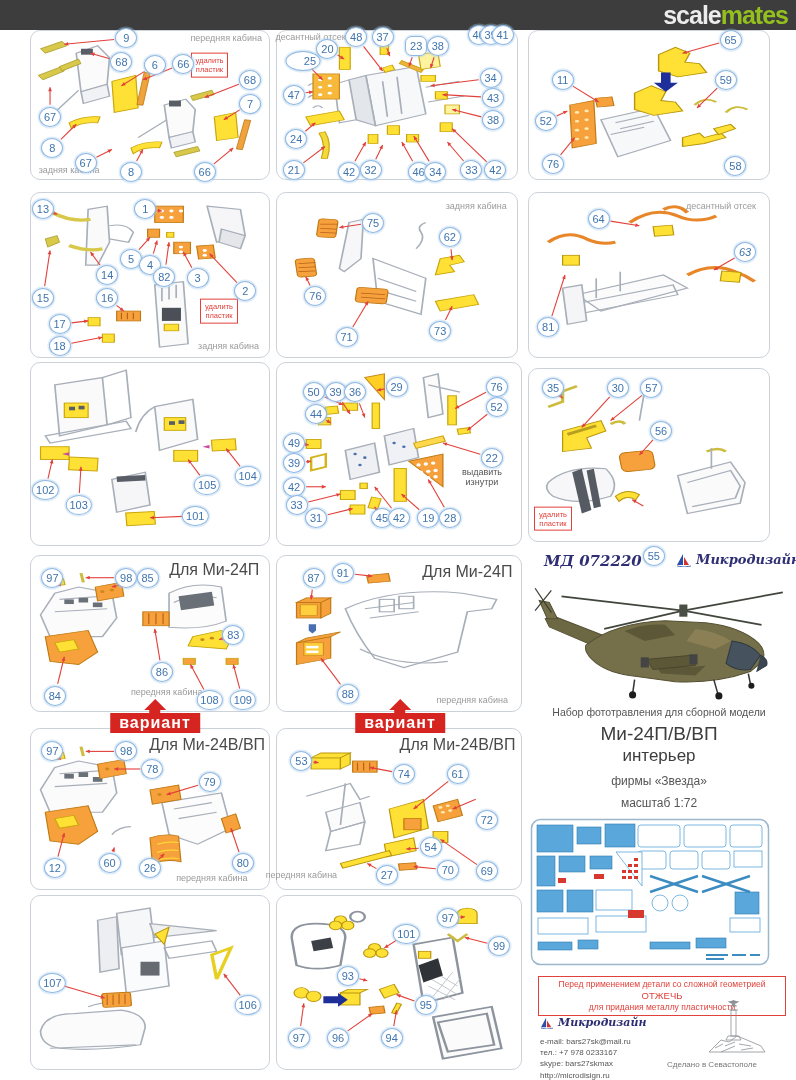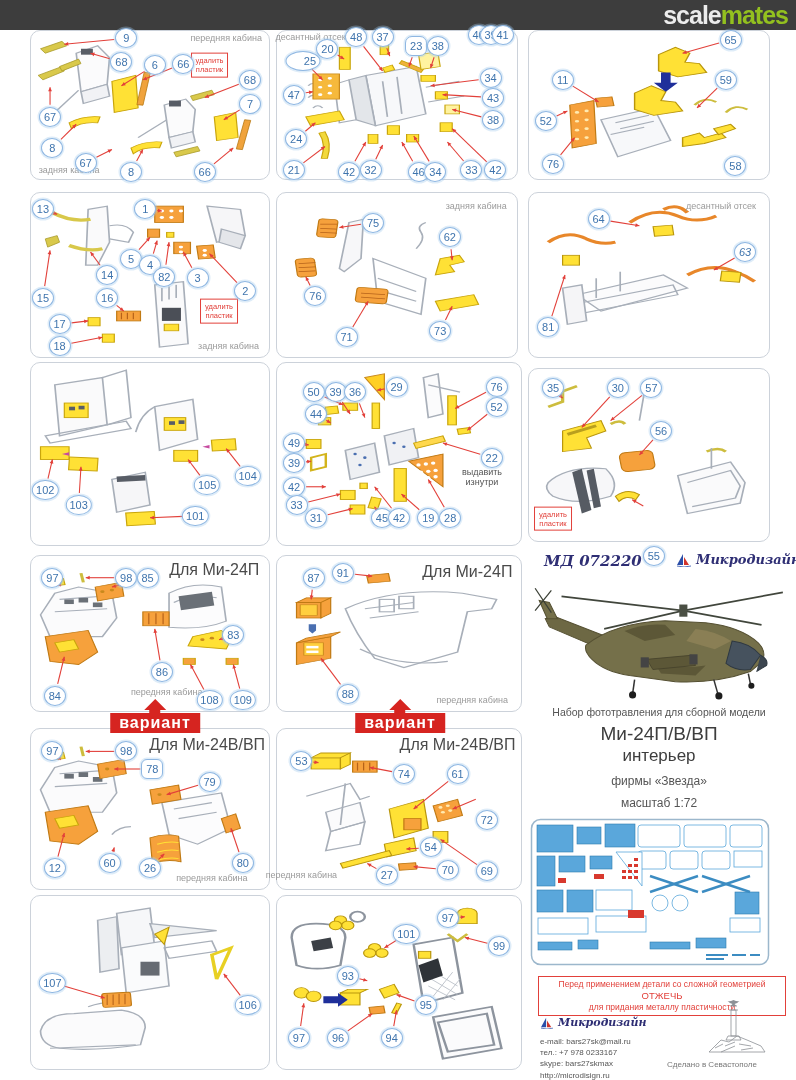--- a/index.html
+++ b/index.html
@@ -826,21 +826,21 @@
       <polygon points="33.32,104 34.1331035685342,108.32421814746168 30.438156845431067,107.32490301098606" fill="#e2403a"></polygon>
       <line x1="81.96178527131057" y1="122.89820076870397" x2="83.3" y2="118.4" stroke="#e2403a" stroke-width="1.1"></line>
       <polygon points="83.3,118.4 84.00464152493393,122.74321083086451 80.33585827795466,121.6517478148882" fill="#e2403a"></polygon>
       <line x1="127.44970414201184" y1="130.6792899408284" x2="133.28" y2="124.80000000000001" stroke="#e2403a" stroke-width="1.1"></line>
       <polygon points="133.28,124.80000000000001 131.8491579835436,128.9608522112595 129.13126683548762,126.26561015610399" fill="#e2403a"></polygon>
       <line x1="207.97685820049506" y1="123.03205114768289" x2="199.92" y2="99.2" stroke="#e2403a" stroke-width="1.1"></line>
       <polygon points="199.92,99.2 203.0019110085837,102.34035420536769 199.37582264943237,103.56621930405805" fill="#e2403a"></polygon>
     </svg>
     <div class="co" style="left: 9%; top: 14%;">97</div>
     <div class="co" style="left: 40%; top: 14%;">98</div>
-    <div class="co" style="left: 51%; top: 25%; border-radius: 6px;">78</div>
+    <div class="co" style="left: 51%; top: 25%;">78</div>
     <div class="co" style="left: 75%; top: 33%;">79</div>
     <div class="co" style="left: 10%; top: 87%;">12</div>
     <div class="co" style="left: 33%; top: 84%;">60</div>
     <div class="co" style="left: 50%; top: 87%;">26</div>
     <div class="co" style="left: 89%; top: 84%;">80</div>
     <div class="ptitle" style="left: 74%; top: 10%;">Для Ми-24В/ВП</div>
     <div class="plabel" style="left: 76%; top: 93%;">передняя кабина</div>
   </div>
 
 <div class="panel" style="left:276px;top:728px;width:244px;height:160px">

